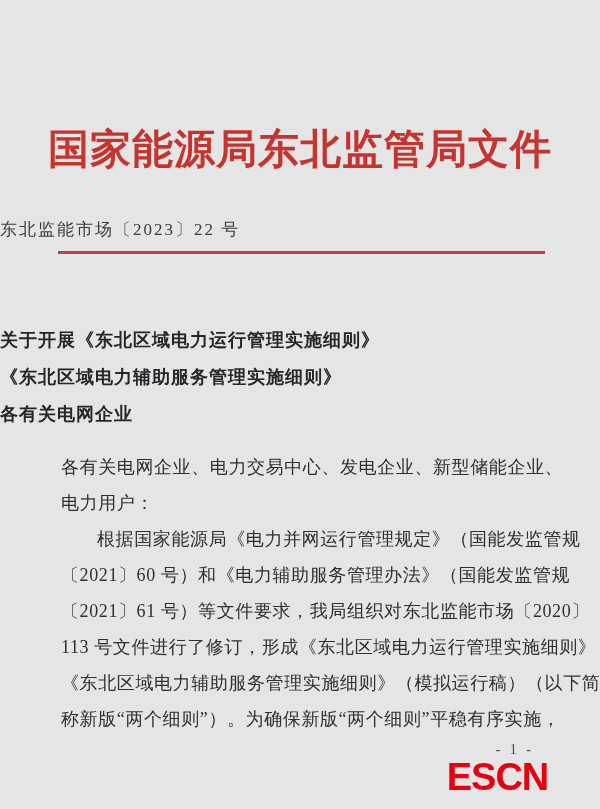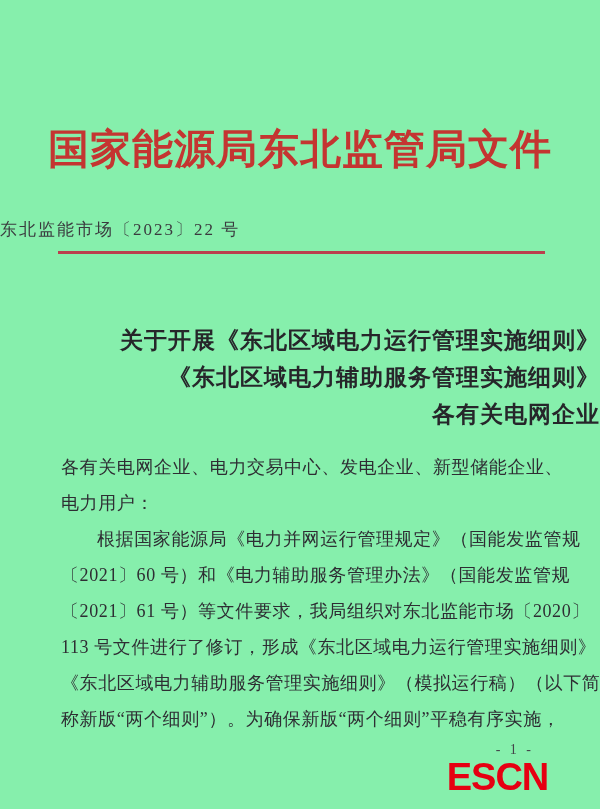--- a/index.html
+++ b/index.html
@@ -4,21 +4,21 @@
 <style>
   html, body {
     margin: 0;
     padding: 0;
     background: #ffffff;
   }
   .page {
     position: relative;
     width: 600px;
     height: 809px;
-    background: #86efac;
+    background: #e5e5e5;
     overflow: hidden;
     font-family: "Liberation Serif", "DejaVu Serif", serif;
     color: #2e2e33;
   }
   .agency-title {
     position: absolute;
     top: 122px;
     left: 0;
     width: 100%;
     text-align: center;
@@ -44,22 +44,22 @@
     left: 58px;
     width: 487px;
     height: 3px;
     background: #bb3f4d;
   }
   .doc-title {
     position: absolute;
     top: 322px;
     left: 0;
     width: 100%;
-    text-align: right;
-    font-size: 23px;
+    text-align: left;
+    font-size: 18px;
     font-weight: bold;
     line-height: 37px;
     letter-spacing: 1px;
     color: #26262a;
   }
   .body-block {
     position: absolute;
     top: 449px;
     left: 61px;
     width: 482px;

